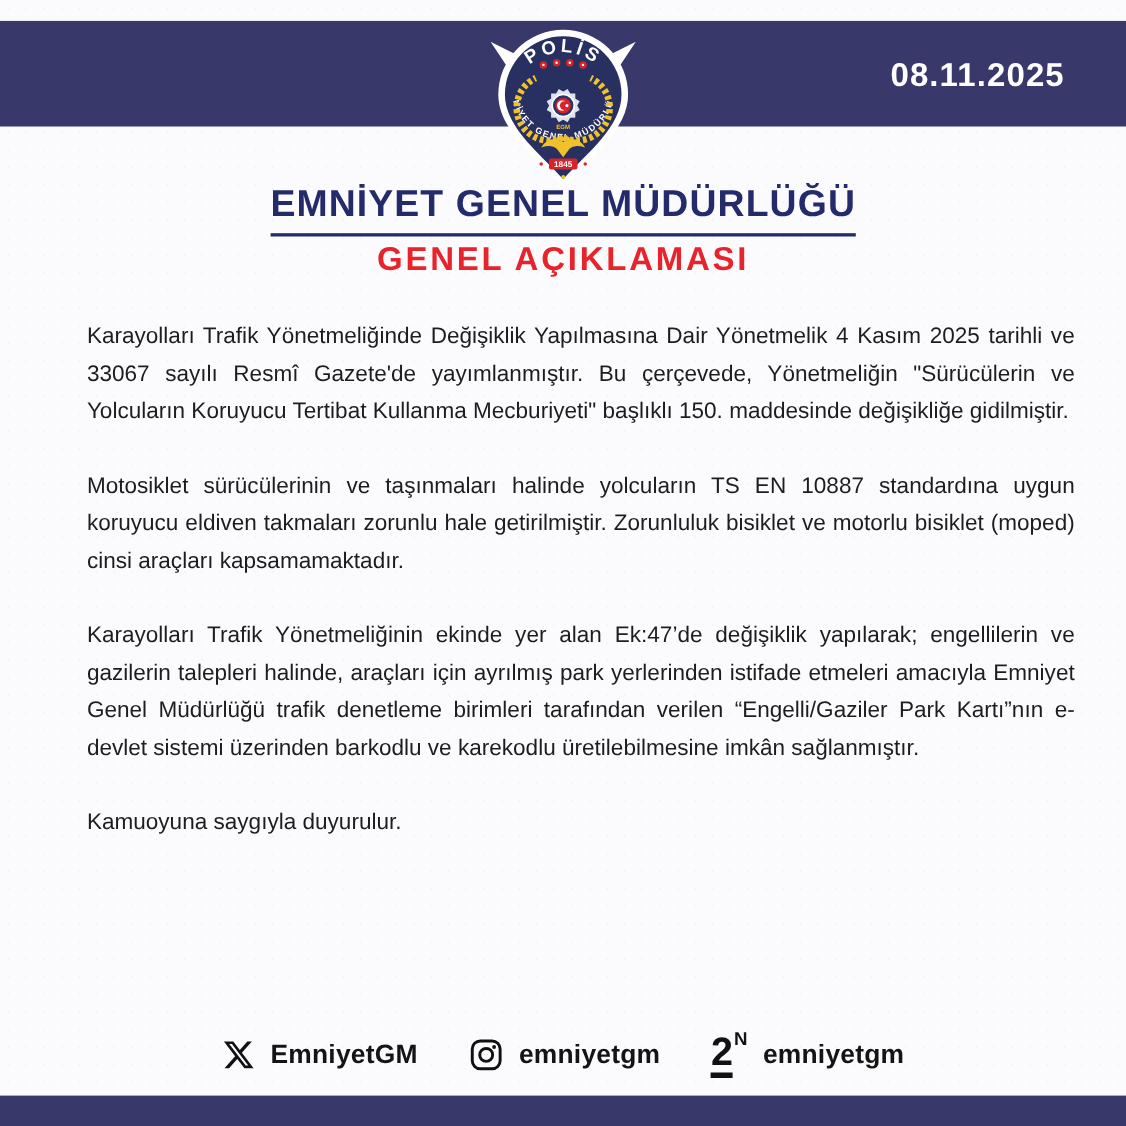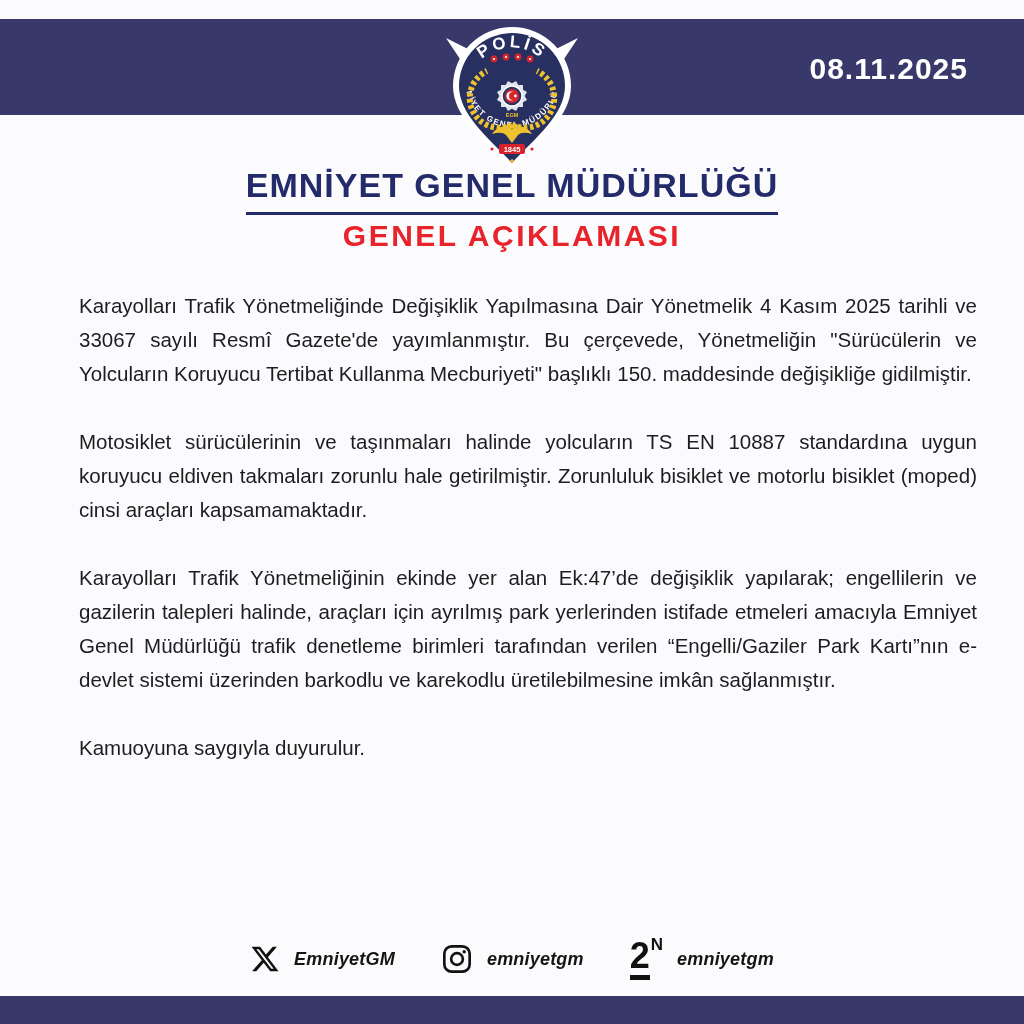--- a/index.html
+++ b/index.html
@@ -45,21 +45,21 @@
   }
   .content p { margin-bottom:34px; }
   .content p:last-child { text-align:left; margin-bottom:0; }
   
   .social-row {
     position:absolute; top:938px; left:0; width:100%;
     display:flex; justify-content:center; align-items:center; gap:46px;
     color:#141414;
   }
   .social-item { display:flex; align-items:center; gap:14px; }
-  .social-item .handle { font-size:18px; font-weight:600; letter-spacing:0.2px;font-style:italic; }
+  .social-item .handle { font-size:24px; font-weight:600; letter-spacing:0.2px; }
   .icon { display:inline-flex; align-items:center; justify-content:center; }
   .nsosyal {
     font-weight:800; font-size:36px; line-height:1; color:#111;
     display:inline-flex; align-items:flex-start;
   }
   .nsosyal .two { border-bottom:5px solid #111; padding-bottom:1px; letter-spacing:0; }
   .nsosyal .sup { font-size:17px; font-weight:800; margin-left:1px; margin-top:-2px; }
   
   .bottombar {
     position:absolute; bottom:0; left:0; width:100%; height:28px;

